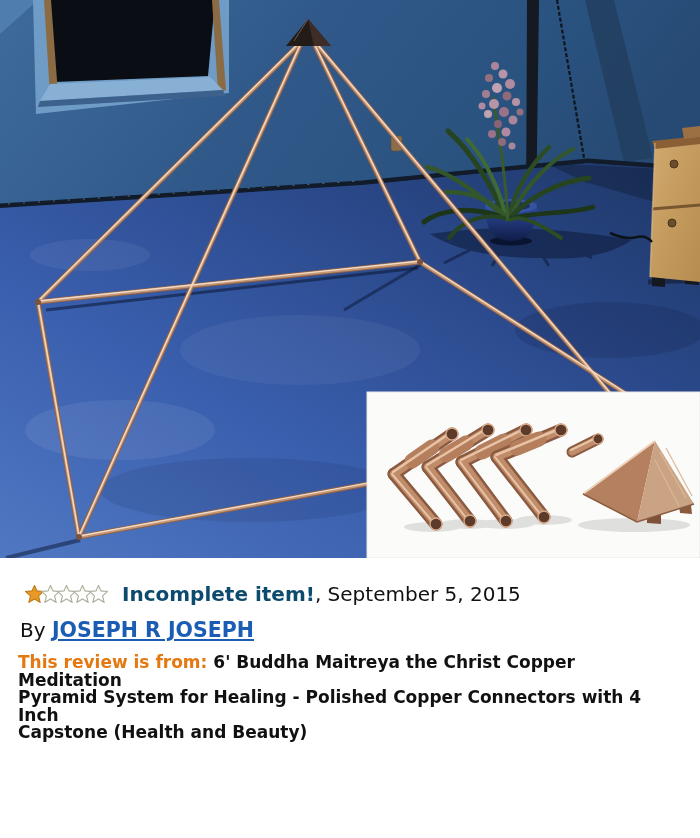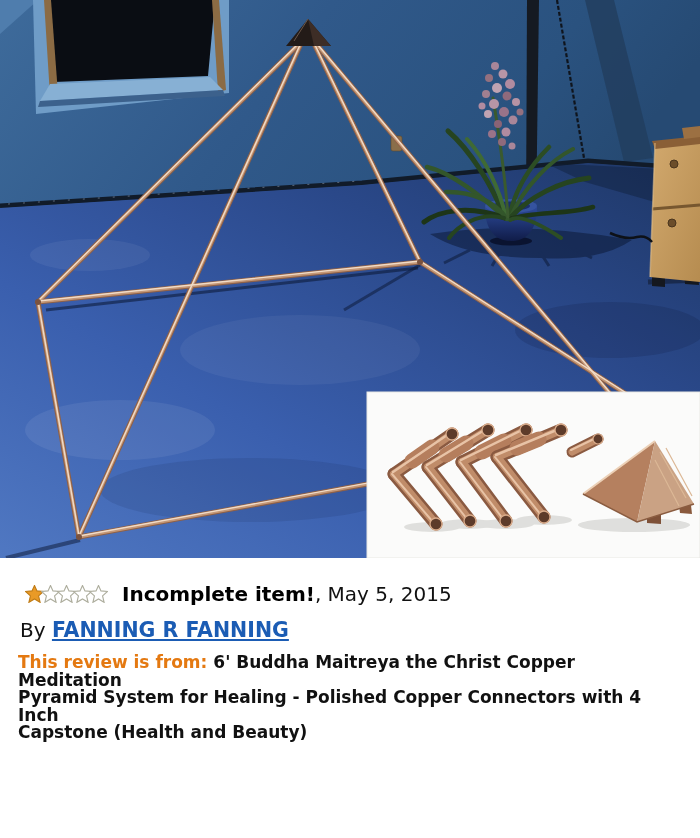--- a/index.html
+++ b/index.html
@@ -3,21 +3,21 @@
 <meta charset="utf-8">
 <style>
   html,body{margin:0;padding:0;background:#ffffff;}
   .page{width:700px;height:838px;background:#fff;overflow:hidden;
         font-family:"DejaVu Sans","Liberation Sans",sans-serif;color:#111;}
   .photo{width:700px;height:558px;display:block;}
   .review-section{padding:26px 18px 0 18px;}
   .title-row{display:flex;align-items:center;margin:0 0 14px 7px;height:20px;}
   .stars{display:flex;align-items:center;}
   .star{width:19px;height:18px;margin-right:-3px;}
-  .review-title{font-size:20px;font-weight:bold;color:#000000;margin-left:17px;white-space:nowrap;}
+  .review-title{font-size:20px;font-weight:bold;color:#0c4a6e;margin-left:17px;white-space:nowrap;}
   .review-date{font-size:20px;font-weight:normal;color:#111;white-space:nowrap;}
   .byline{margin:0 0 12px 2px;font-size:20px;height:24px;}
   .author-link{font-size:20.5px;font-weight:bold;color:var(--link-blue,#1b5cb4);
                text-decoration:underline;cursor:pointer;}
   .from-block{margin:0 0 13px 0;font-size:17px;font-weight:bold;line-height:17.5px;max-width:640px;}
   .from-label{color:var(--from-orange,#e47911);}
   .prod{color:#111;}
   .review-body{font-size:20.5px;line-height:24.5px;color:#1a1a1a;max-width:660px;margin-left:0;}
 </style>
 </head>
@@ -284,25 +284,25 @@
        <path d="M10 .5 L12.6 6.2 L19.5 6.9 L14.3 11.5 L15.9 18.3 L10 14.7 L4.1 18.3 L5.7 11.5 L.5 6.9 L7.4 6.2 Z" fill="#ffffff" stroke="#aeae9e" stroke-width="1.2"></path>
      </svg>
           <svg class="star" viewBox="0 0 20 19">
        <path d="M10 .5 L12.6 6.2 L19.5 6.9 L14.3 11.5 L15.9 18.3 L10 14.7 L4.1 18.3 L5.7 11.5 L.5 6.9 L7.4 6.2 Z" fill="#ffffff" stroke="#aeae9e" stroke-width="1.2"></path>
      </svg>
           <svg class="star" viewBox="0 0 20 19">
        <path d="M10 .5 L12.6 6.2 L19.5 6.9 L14.3 11.5 L15.9 18.3 L10 14.7 L4.1 18.3 L5.7 11.5 L.5 6.9 L7.4 6.2 Z" fill="#ffffff" stroke="#aeae9e" stroke-width="1.2"></path>
      </svg>
         </div>
       <span class="review-title">Incomplete item!</span>
-        <span class="review-date">, May 5, 2015</span>
+        <span class="review-date">, September 5, 2015</span>
     </div>
 
     <div class="byline">
-      <span>By </span><a class="author-link">FANNING R FANNING</a>
+      <span>By </span><a class="author-link">JOSEPH R JOSEPH</a>
     </div>
 
     <div class="from-block">
       <span class="from-label">This review is from:</span>
       <span class="prod" id="prod">6' Buddha Maitreya the Christ Copper Meditation<br>Pyramid System for Healing - Polished Copper Connectors with 4 Inch<br>Capstone (Health and Beauty)</span>
     </div>
 
   </div>
 </div>
 

